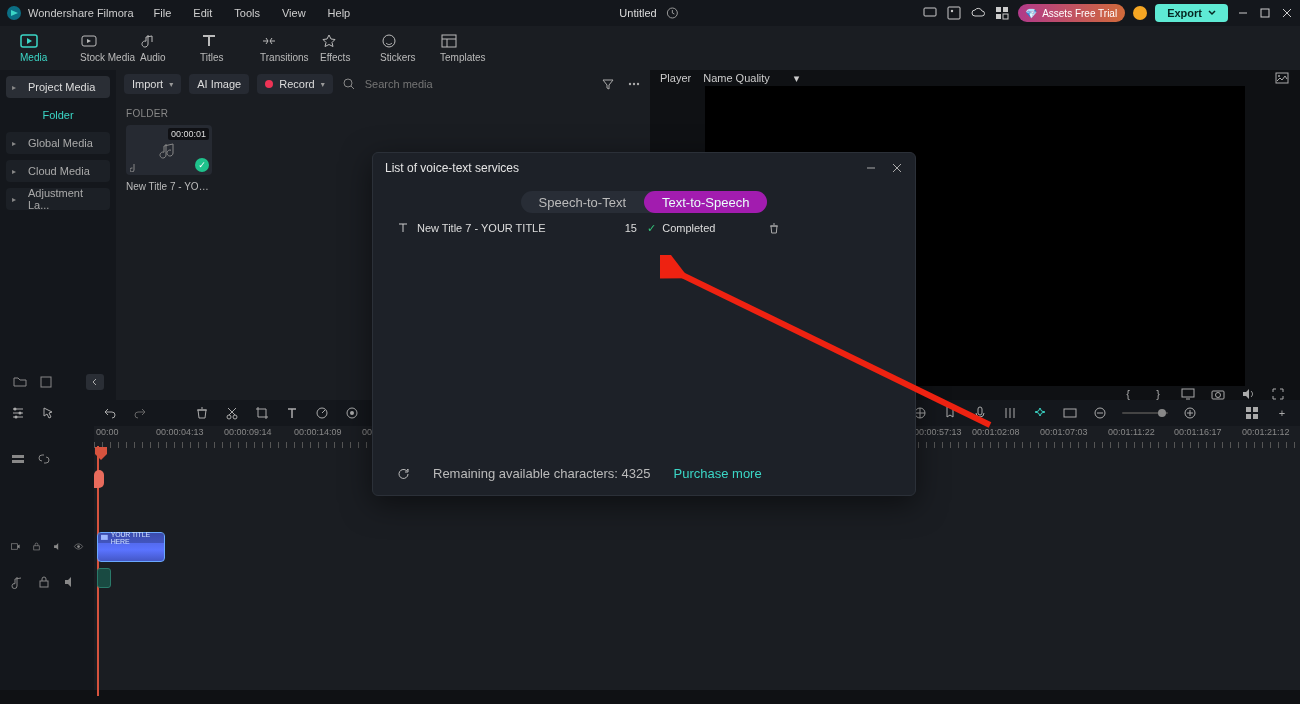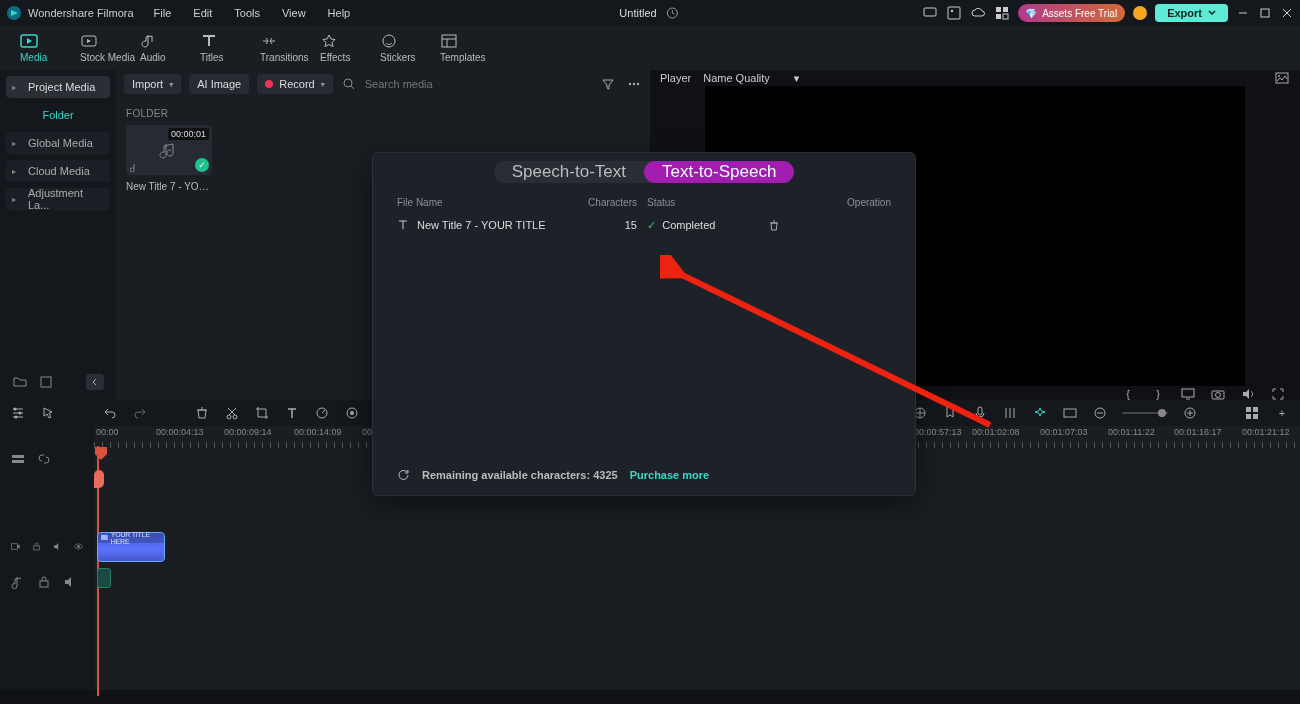--- a/index.html
+++ b/index.html
@@ -91,34 +91,34 @@
 .vclip .hdr .t{font-size:7px;color:#cfe0ff;letter-spacing:-.2px;}
 .aclip{position:absolute;left:3px;top:4px;width:14px;height:20px;border-radius:3px;background:#194a42;border:1px solid #2a7a6a;}
 
 
 .modal{position:absolute;left:372px;top:152px;width:544px;height:344px;background:#1d2128;border:1px solid #2b3038;border-radius:6px;box-shadow:0 8px 30px rgba(0,0,0,.5);display:flex;flex-direction:column;}
 .modal-head{height:30px;display:flex;align-items:center;padding:0 12px;}
 .modal-head .ttl{font-size:12px;color:#e5e5e5;}
 .modal-head .r{margin-left:auto;display:flex;gap:14px;color:#aaa;}
 .seg{display:flex;justify-content:center;margin-top:8px;}
 .seg-wrap{display:flex;background:#282d36;border-radius:12px;height:22px;}
-.seg-item{padding:0 18px;display:flex;align-items:center;font-size:17px;color:#bbb;border-radius:12px;}
+.seg-item{padding:0 18px;display:flex;align-items:center;font-size:13px;color:#bbb;border-radius:12px;}
 .seg-item.active{background:#a21caf;color:#eafffb;}
 .tbl-head{display:flex;padding:4px 24px 2px;font-size:10px;color:#8a8f99;margin-top:10px;}
 .col-fn{width:190px;}
 .col-ch{width:60px;text-align:right;padding-right:10px;}
 .col-st{width:120px;}
 .col-op{flex:1;text-align:right;}
 .tbl-row{display:flex;align-items:center;padding:8px 24px;font-size:11px;color:#ddd;}
 .tbl-row .fn{width:190px;display:flex;align-items:center;gap:8px;}
 .tbl-row .ch{width:60px;text-align:right;padding-right:10px;}
 .tbl-row .st{width:120px;display:flex;align-items:center;gap:6px;}
 .tbl-row .op{flex:1;text-align:right;color:#aaa;}
 .check{color:#34c77b;}
-.modal-foot{margin-top:auto;padding:10px 24px 14px;display:flex;align-items:center;gap:12px;font-size:11px;color:#bbb;font-weight:bold;}
+.modal-foot{margin-top:auto;padding:10px 24px 14px;display:flex;align-items:center;gap:23px;font-size:13px;color:#bbb;}
 .modal-foot .pm{color:#3bd6c6;}
 
 
 .arrow-svg{position:absolute;left:660px;top:255px;pointer-events:none;}
 </style>
 </head>
 <body>
 
 <div class="titlebar">
   <span class="logo">
@@ -648,31 +648,40 @@
         </div>
       </div>
       <div class="track">
         <div class="aclip"></div>
       </div>
     </div>
   </div>
 </div>
 
 <div class="modal">
+  <div class="modal-head">
+    <span class="ttl">List of voice-text services</span>
+    <div class="r">
+      <span>
+          <svg width="12" height="12">
+            <path d="M2 6h8" stroke="#aaa"></path>
+          </svg>
+        </span>
+      <span>
+          <svg width="12" height="12">
+            <path d="M2 2l8 8M10 2l-8 8" stroke="#aaa"></path>
+          </svg>
+        </span>
+    </div>
+  </div>
   <div class="seg">
     <div class="seg-wrap">
       <div class="seg-item">Speech-to-Text</div>
       <div class="seg-item active">Text-to-Speech</div>
     </div>
-  </div>
-  <div class="tbl-head">
-    <span class="col-fn">File Name</span>
-    <span class="col-ch">Characters</span>
-    <span class="col-st">Status</span>
-    <span class="col-op">Operation</span>
   </div>
   <div class="tbl-row">
     <span class="fn">
         <span>
           <svg width="12" height="12" viewBox="0 0 12 12">
             <path d="M2 2h8M6 2v8" stroke="#ccc"></path>
           </svg>
         </span>
         <span>New Title 7 - YOUR TITLE</span>
       </span>

